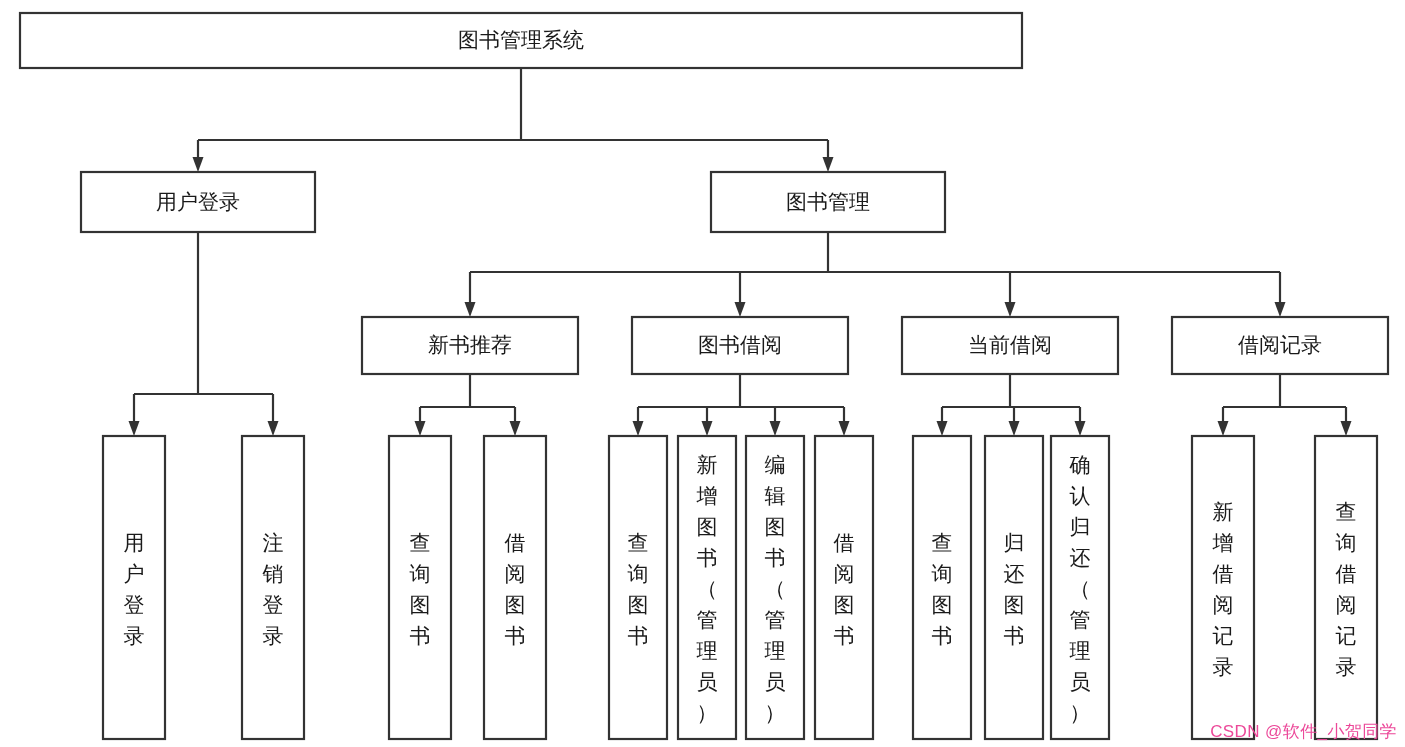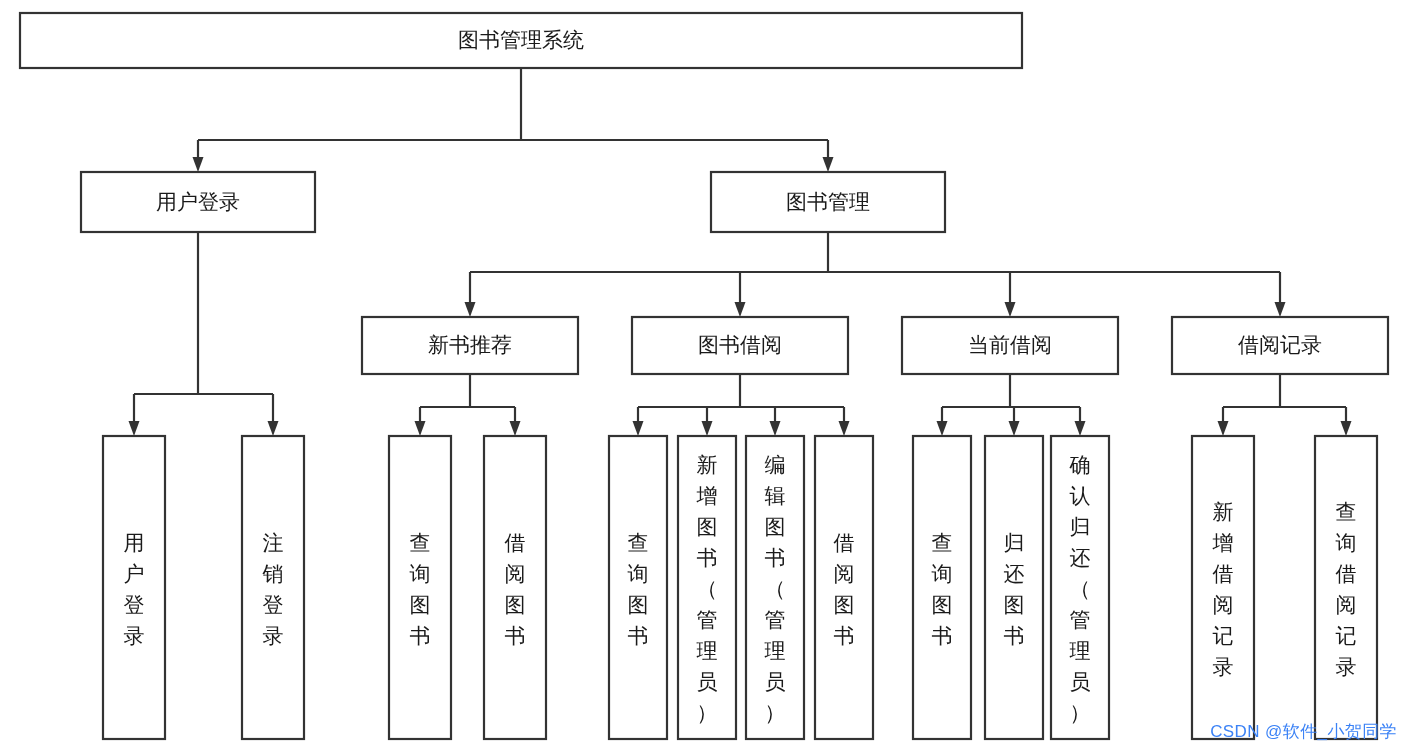--- a/index.html
+++ b/index.html
@@ -51,21 +51,21 @@
   .arrow-head {
     fill: #333333;
     stroke: none;
   }
   #watermark {
     position: absolute;
     right: 8px;
     bottom: 4px;
     font-family: "Liberation Sans", "DejaVu Sans", sans-serif;
     font-size: 17px;
-    color: #3b82f6;
+    color: #ec4899;
     white-space: nowrap;
     letter-spacing: 0.4px;
     pointer-events: none;
   }
 </style>
 </head>
 <body>
 
 <div id="diagram-root">
 

